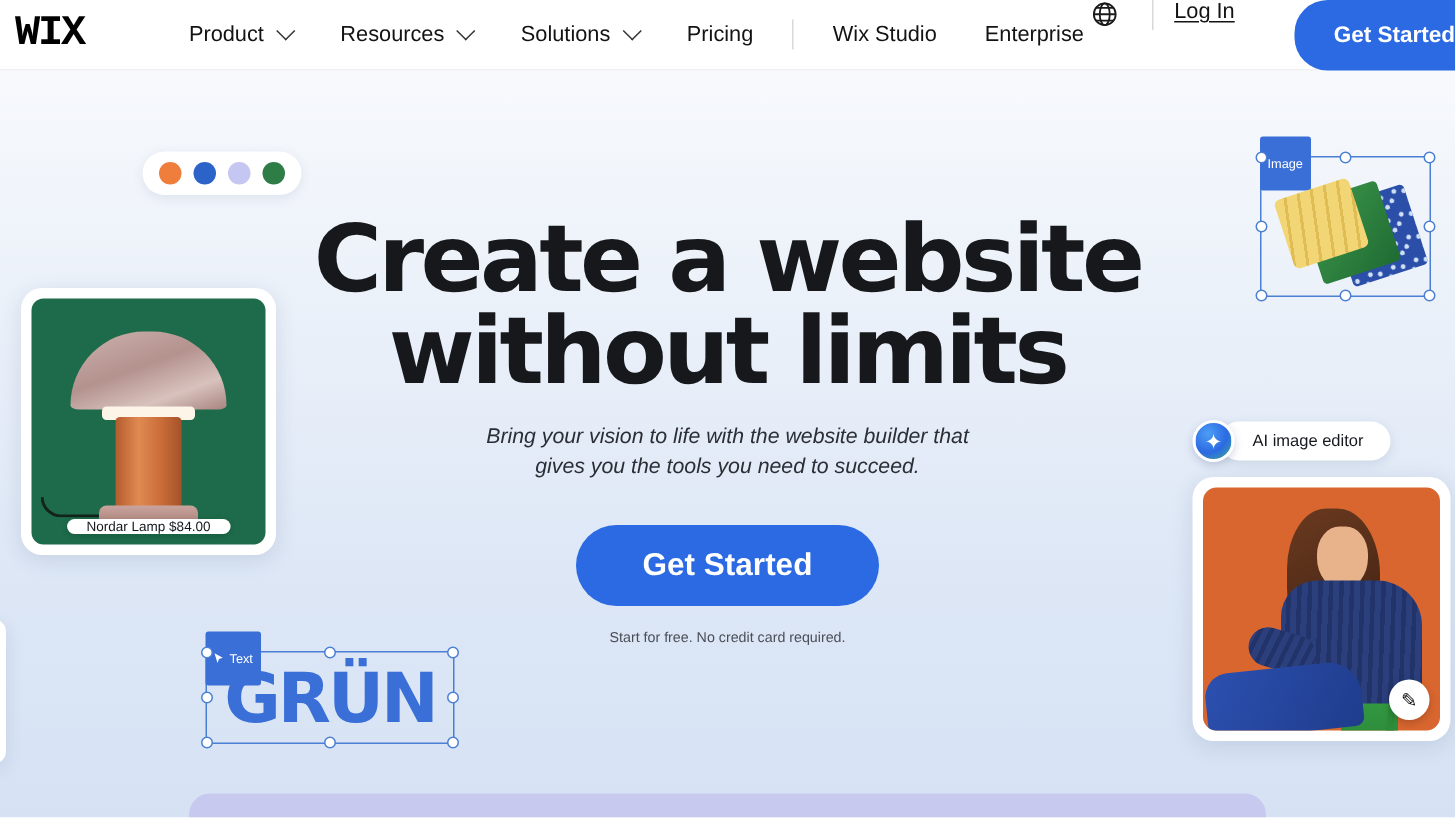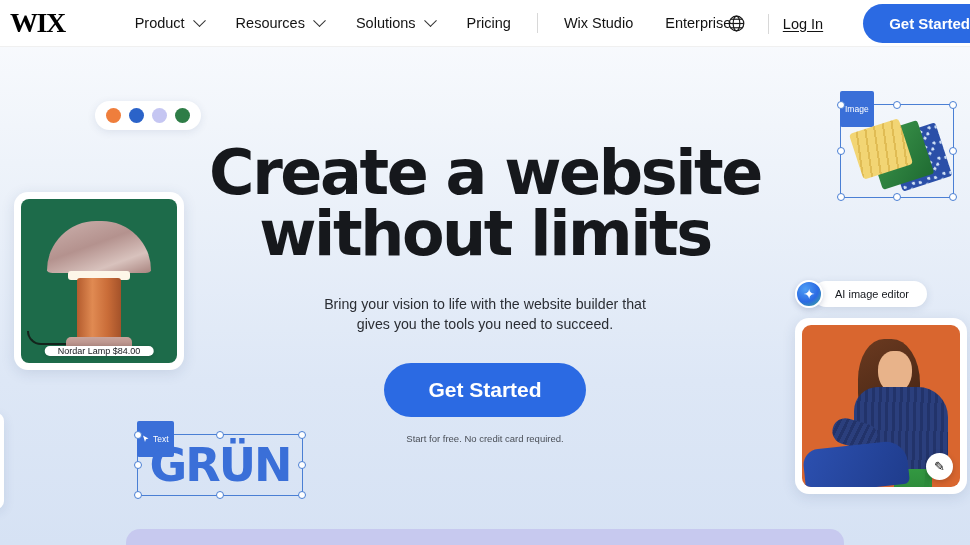--- a/index.html
+++ b/index.html
@@ -26,21 +26,21 @@
     width: 970px;
     height: 47px;
     background: #ffffff;
     display: flex;
     align-items: center;
     z-index: 40;
     border-bottom: 1px solid #f0f0f0;
   }
 
   .logo {
-    font-family: Liberation Serif, serif;
+    font-family: Liberation Mono, monospace;
     font-weight: 900;
     font-size: 28px;
     letter-spacing: -1.5px;
     color: #000;
     margin-left: 10px;
     line-height: 1;
   }
 
   .nav-links {
     display: flex;
@@ -74,21 +74,20 @@
     background: #d8d8d8;
     margin: 0 10px;
   }
 
   .nav-right {
     position: absolute;
     right: 0;
     top: 0;
     height: 47px;
     display: flex;
-    align-items: center;
   }
 
   .globe {
     width: 19px; height: 19px;
     margin-right: 12px;
   }
 
   .login {
     font-size: 14.5px;
     color: #131313;
@@ -126,24 +125,25 @@
     margin-top: 95px;
     font-size: 62px;
     line-height: 0.99;
     font-weight: 700;
     letter-spacing: -2.4px;
     color: #16181c;
     font-family: "DejaVu Sans", sans-serif;
   }
 
   .subtitle {
-    margin-top: 29px;
+    margin-top: 16px;
     font-size: 14.2px;
     line-height: 1.45;
     color: #2b2e34;
+    font-style: italic;
   }
 
   .btn-started-hero {
     margin-top: 28px;
     background: #2b6ae3;
     color: #fff;
     font-size: 21px;
     font-weight: 600;
     border: none;
     border-radius: 28px;

